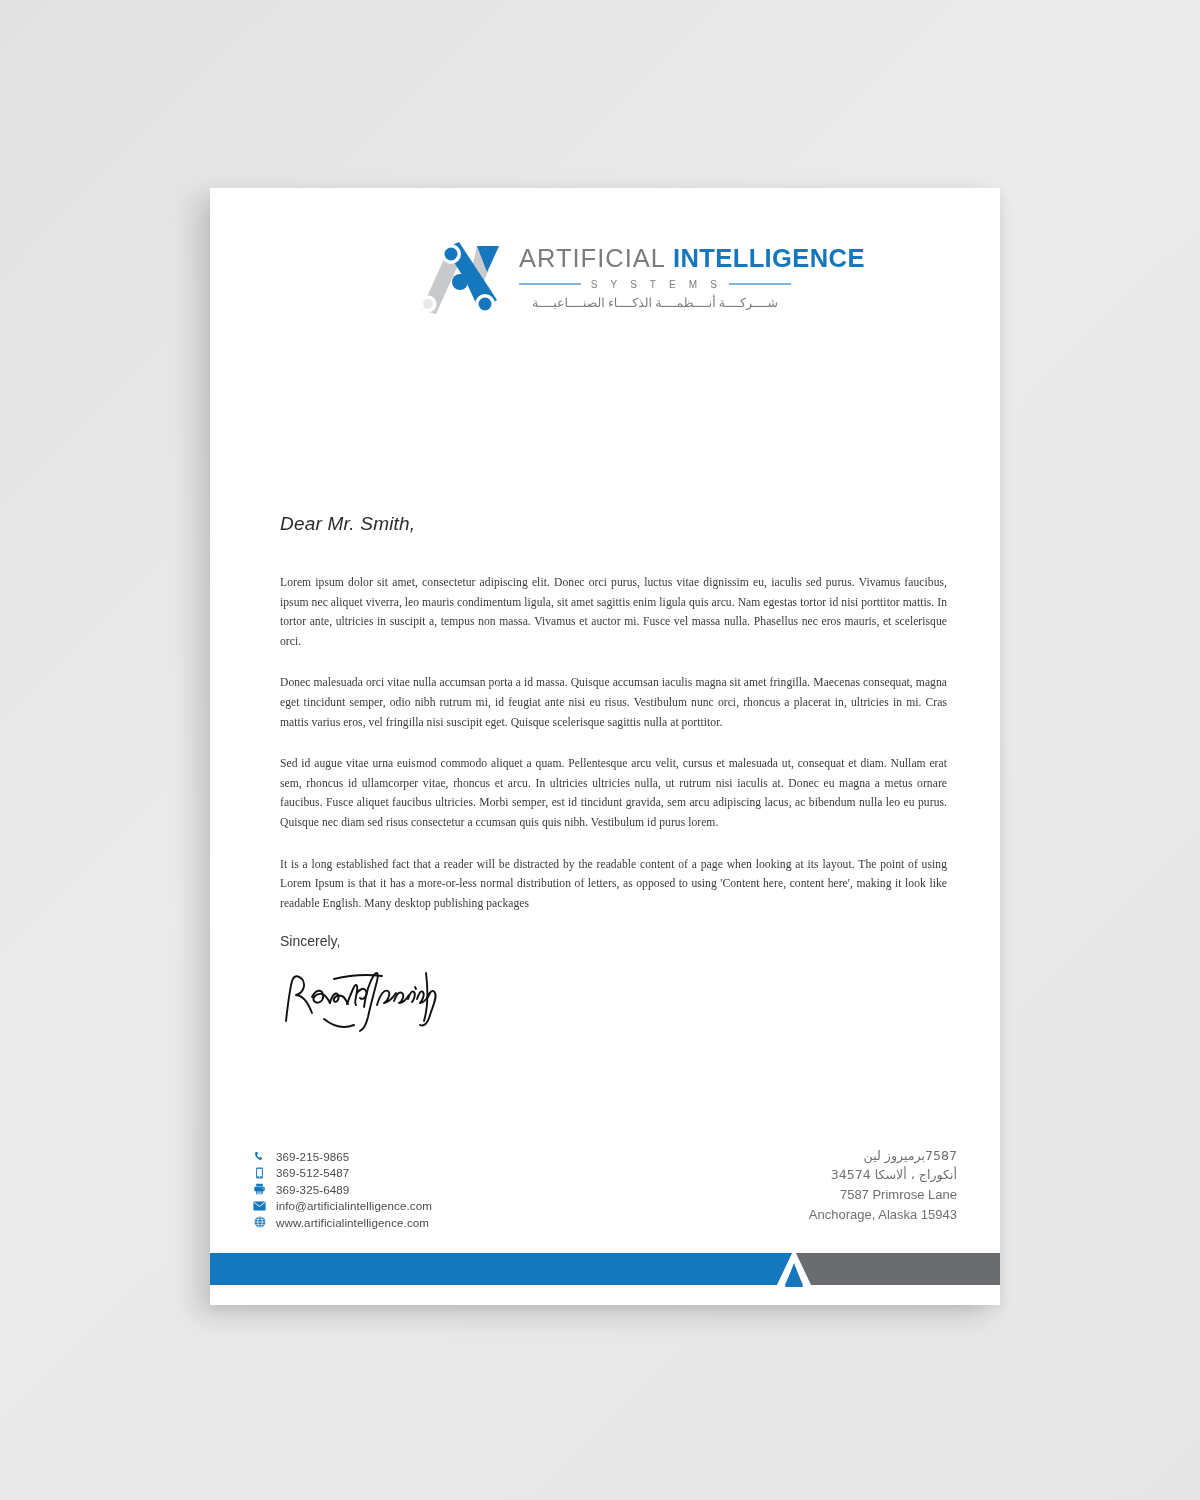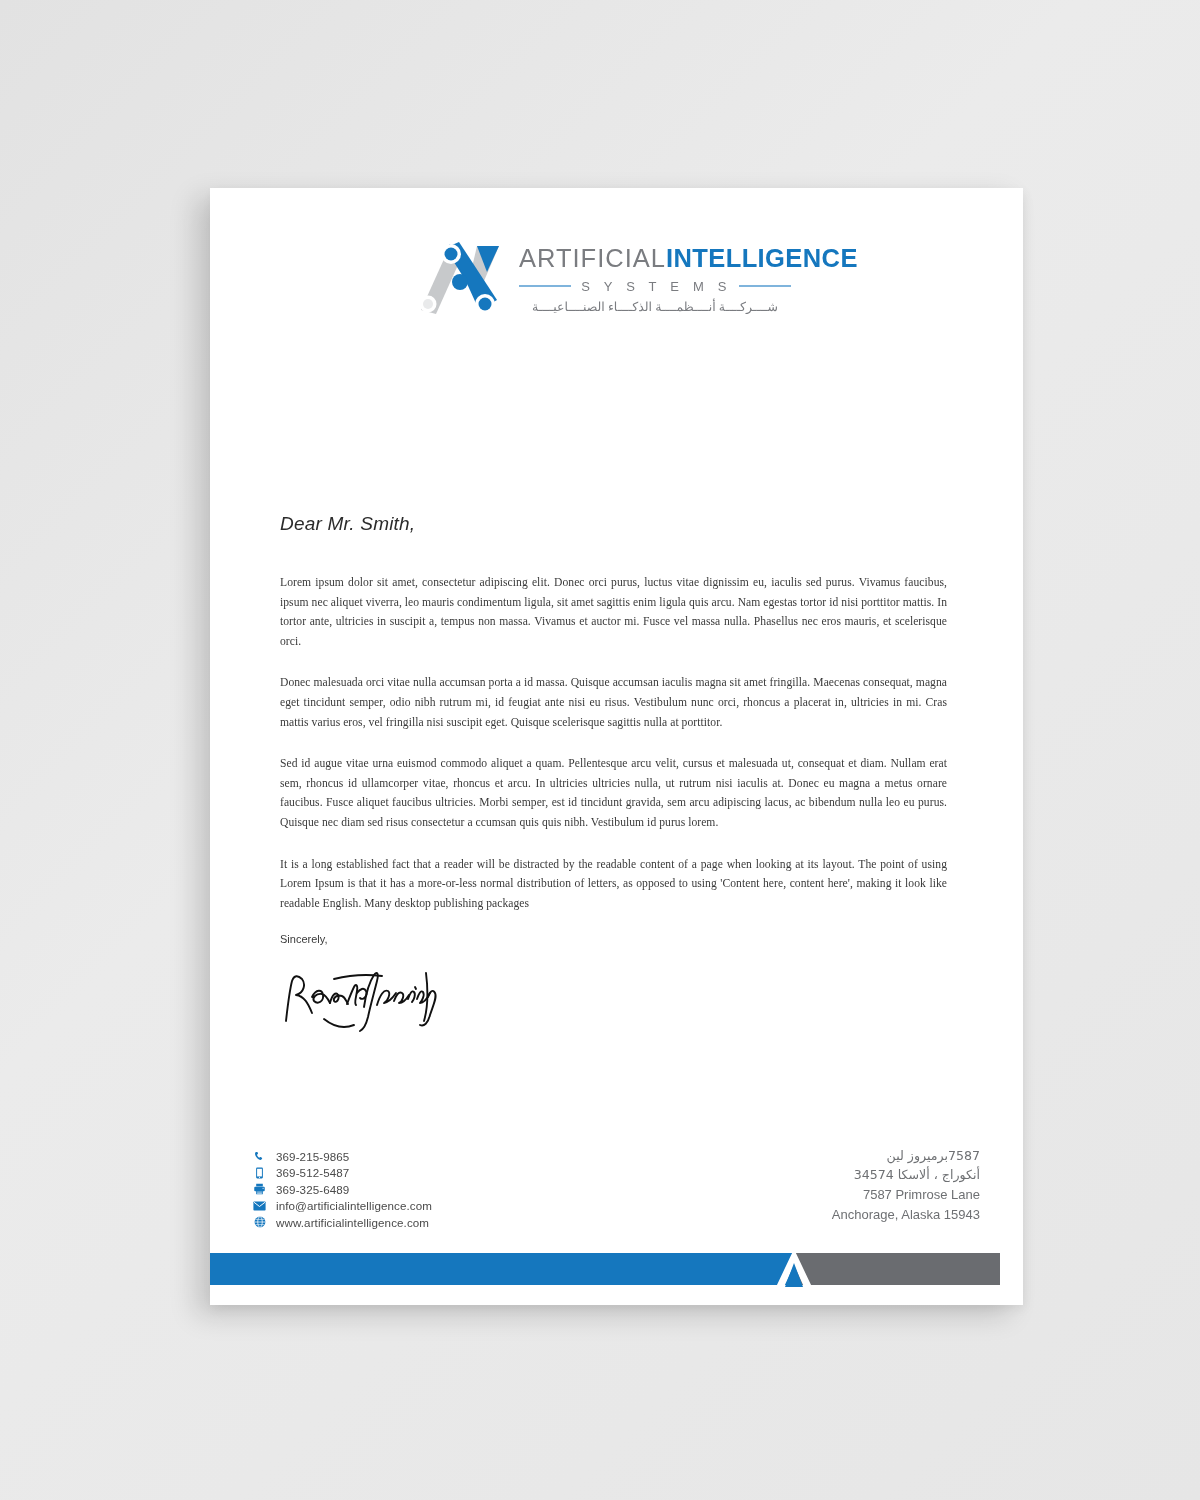--- a/index.html
+++ b/index.html
@@ -26,21 +26,20 @@
   
   .page {
     position: absolute;
     left: 210px;
     top: 188px;
     width: 790px;
     height: 1117px;
     background: #ffffff;
     box-shadow: -14px 10px 26px rgba(0,0,0,0.16),
                  2px 4px 10px rgba(0,0,0,0.06);
-    padding-left: 23px;
   }
 
   
   .logo-block {
     position: absolute;
     left: 205px;
     top: 50px;
     width: 372px;
     height: 82px;
     display: flex;
@@ -66,34 +65,35 @@
     font-size: 25.5px;
     letter-spacing: 1.0px;
     color: #7a7c80;
     font-weight: 400;
   }
   .wm-intelligence {
     font-size: 25.5px;
     letter-spacing: 0.4px;
     color: #1577be;
     font-weight: 700;
+    margin-left: 7px;
   }
   .systems-row {
     display: flex;
     align-items: center;
     margin-top: 7px;
     width: 272px;
   }
   .sys-rule {
     height: 1.5px;
     background: #7fb4dc;
     flex: 1;
   }
   .sys-text {
-    font-size: 13px;
+    font-size: 10px;
     letter-spacing: 5.2px;
     color: #7a7c80;
     padding: 0 7px 0 10px;
     font-weight: 400;
   }
   .arabic-sub {
     margin-top: 5px;
     width: 272px;
     text-align: center;
     font-size: 12.5px;
@@ -125,21 +125,21 @@
     line-height: 19.6px;
     color: #3a3a3a;
     text-align: justify;
     letter-spacing: 0.05px;
     font-family: Liberation Serif, serif;
   }
   .signoff {
     position: absolute;
     left: 70px;
     top: 745px;
-    font-size: 11px;
+    font-size: 14px;
     color: #3a3a3a;
   }
   .signature {
     position: absolute;
     left: 68px;
     top: 775px;
     width: 190px;
     height: 70px;
   }
 

